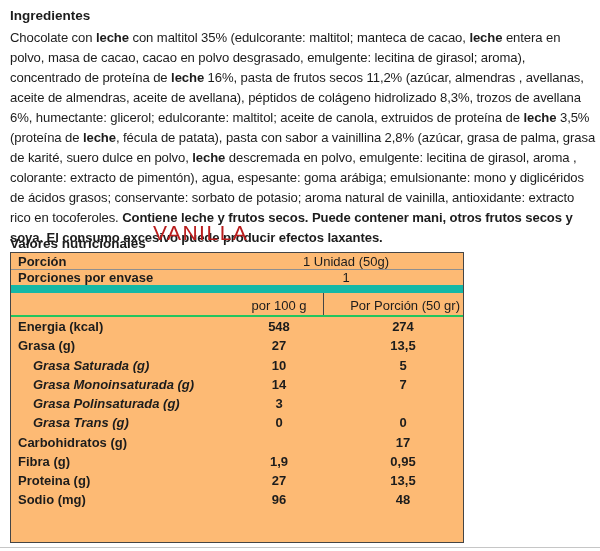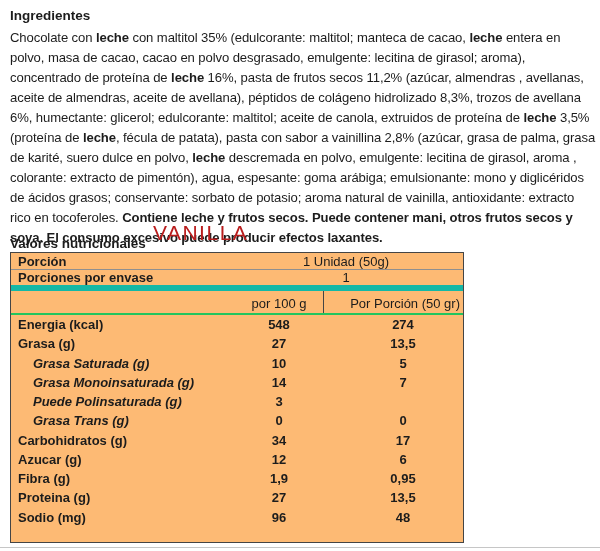--- a/index.html
+++ b/index.html
@@ -28,21 +28,21 @@
   .ntable {
     position:absolute; left:10px; top:252px;
     width:454px; height:291px;
     box-sizing:border-box;
     border:1px solid #454545;
     font-size:13px;
     background:#fdba74;
   }
   .srow { position:relative; height:16px; display:flex; align-items:center;
           padding-left:7px; font-weight:bold; border-bottom:1px solid #8f8f8f; box-sizing:content-box; }
-  .srow.last { border-bottom:6px solid #14b8a6; height:15px; }
+  .srow.last { border-bottom:8px solid #14b8a6; height:15px; }
   .srow .sval { position:absolute; left:220px; right:2px; text-align:center; font-weight:normal; }
 
   .hrow { position:relative; height:22px; border-bottom:2px solid #22c55e; font-weight:normal; }
   .h-per100 { position:absolute; left:190px; width:156px; bottom:2px; text-align:center; }
   .h-portion { position:absolute; top:0; bottom:0; left:312px; right:0;
                border-left:1px solid #454545;
                display:flex; align-items:flex-end; justify-content:flex-end;
                padding:0 3px 2px 0; white-space:nowrap; }
 
   .drow { position:relative; height:19.25px; display:flex; align-items:center;
@@ -95,37 +95,31 @@
     <span>Grasa Saturada (g)</span>
     <span class="v v1">10</span>
     <span class="v v2">5</span>
   </div>
   <div class="drow sub">
     <span>Grasa Monoinsaturada (g)</span>
     <span class="v v1">14</span>
     <span class="v v2">7</span>
   </div>
   <div class="drow sub">
-    <span>Puede Polinsaturada (g)</span>
+    <span>Grasa Polinsaturada (g)</span>
     <span class="v v1">3</span>
   </div>
   <div class="drow sub">
     <span>Grasa Trans (g)</span>
     <span class="v v1">0</span>
     <span class="v v2">0</span>
   </div>
   <div class="drow">
     <span>Carbohidratos (g)</span>
-    <span class="v v1">34</span>
     <span class="v v2">17</span>
-  </div>
-  <div class="drow">
-    <span>Azucar (g)</span>
-    <span class="v v1">12</span>
-    <span class="v v2">6</span>
   </div>
   <div class="drow">
     <span>Fibra (g)</span>
     <span class="v v1">1,9</span>
     <span class="v v2">0,95</span>
   </div>
   <div class="drow">
     <span>Proteina (g)</span>
     <span class="v v1">27</span>
     <span class="v v2">13,5</span>

